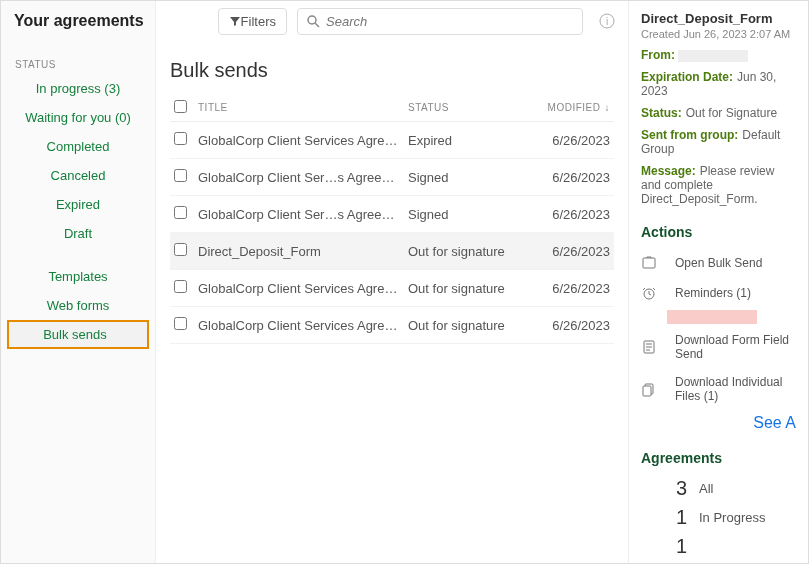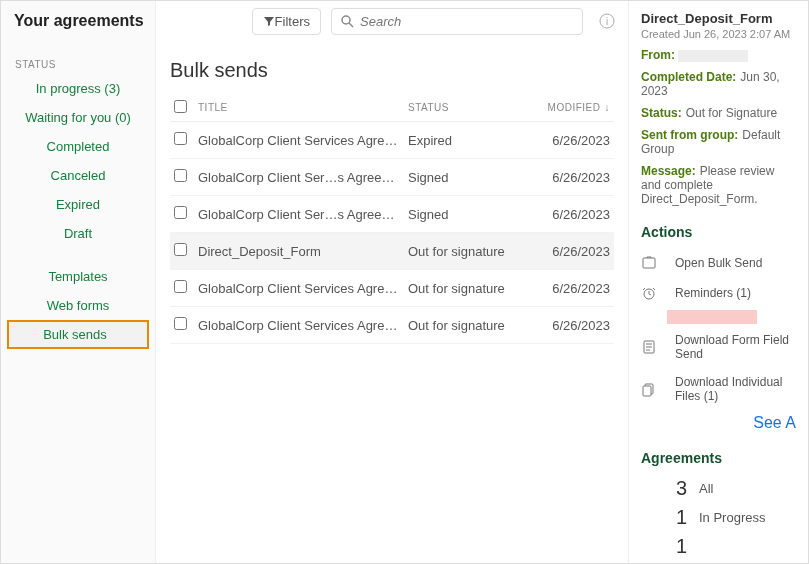--- a/index.html
+++ b/index.html
@@ -3,21 +3,21 @@
 <meta charset="utf-8">
 <style>
 * { box-sizing: border-box; margin: 0; padding: 0; }
 body { font-family: -apple-system, BlinkMacSystemFont, "Segoe UI", Arial, sans-serif; font-size: 13px; color: #333; background: #fff; width: 809px; height: 564px; overflow: hidden; position: relative; }
 .container { display: flex; height: 100%; border: 1px solid #ddd; box-shadow: 10px 10px 12px rgba(0,0,0,0.15); }
 .sidebar { width: 155px; background: #fafafa; border-right: 1px solid #eee; padding-top: 0; }
 .header-row { position: absolute; top: 0; left: 0; right: 180px; height: 42px; display: flex; align-items: center; padding: 8px 14px; z-index: 2; }
 .title { font-size: 16px; font-weight: 600; color: #222; flex: 0 0 155px; }
 .header-tools { margin-left: auto; display: flex; gap: 10px; align-items: center; }
 .filters-btn { display: flex; align-items: center; border: 1px solid #ddd; border-radius: 4px; padding: 5px 10px; font-size: 13px; cursor: pointer; background: #fff; color: #555; }
-.search-box { display: flex; align-items: center; gap: 6px; border: 1px solid #ddd; border-radius: 4px; padding: 5px 8px; width: 252px; background: #fff; }
+.search-box { display: flex; align-items: center; gap: 6px; border: 1px solid #ddd; border-radius: 4px; padding: 5px 8px; width: 286px; background: #fff; }
 .search-box input { border: none; outline: none; font-size: 13px; font-style: italic; color: #999; width: 100%; }
 .info-icon { color: #888; margin-left: 6px; cursor: pointer; }
 .sidebar-content { padding-top: 50px; }
 .sidebar-section-label { font-size: 10px; letter-spacing: 0.5px; color: #888; padding: 8px 14px 4px; text-transform: uppercase; }
 .sidebar-item { padding: 7px 14px; font-size: 13px; color: #15803d; cursor: pointer; text-align: center; }
 .sidebar-item.highlighted { background: #f2f2f2; outline: 2px solid #e68a00; outline-offset: -2px; margin: 0 6px; padding-left: 8px; }
 .sidebar-gap { height: 14px; }
 .main { flex: 1; padding: 50px 14px 0 14px; overflow: hidden; }
 .main h2 { font-size: 20px; font-weight: 400; margin: 8px 0 12px; color: #333; }
 table { width: 100%; border-collapse: collapse; font-size: 13px; }
@@ -145,21 +145,21 @@
           <td class="mod-c">6/26/2023</td>
         </tr>
       </tbody>
     </table>
   </div>
 
   <div class="right-panel">
     <div class="rp-title">Direct_Deposit_Form</div>
     <div class="rp-sub">Created Jun 26, 2023 2:07 AM</div>
     <div class="rp-row"><span class="rp-label">From:</span> <span class="rp-from-val"></span></div>
-    <div class="rp-row"><span class="rp-label">Completed Date:</span><span class="rp-val">Jun 30, 2023</span></div>
+    <div class="rp-row"><span class="rp-label">Expiration Date:</span><span class="rp-val">Jun 30, 2023</span></div>
     <div class="rp-row"><span class="rp-label">Status:</span><span class="rp-val">Out for Signature</span></div>
     <div class="rp-row"><span class="rp-label">Sent from group:</span><span class="rp-val">Default Group</span></div>
     <div class="rp-row"><span class="rp-label">Message:</span><span class="rp-val">Please review and complete Direct_Deposit_Form.</span></div>
 
     <div class="rp-section">Actions</div>
     <div class="rp-action">
         <span class="ico">
           <svg width="16" height="16" viewBox="0 0 16 16">
             <rect x="2" y="3" width="12" height="10" rx="1" fill="none" stroke="#777"></rect>
             <path d="M6 3v-1h4v1" fill="none" stroke="#777"></path>

